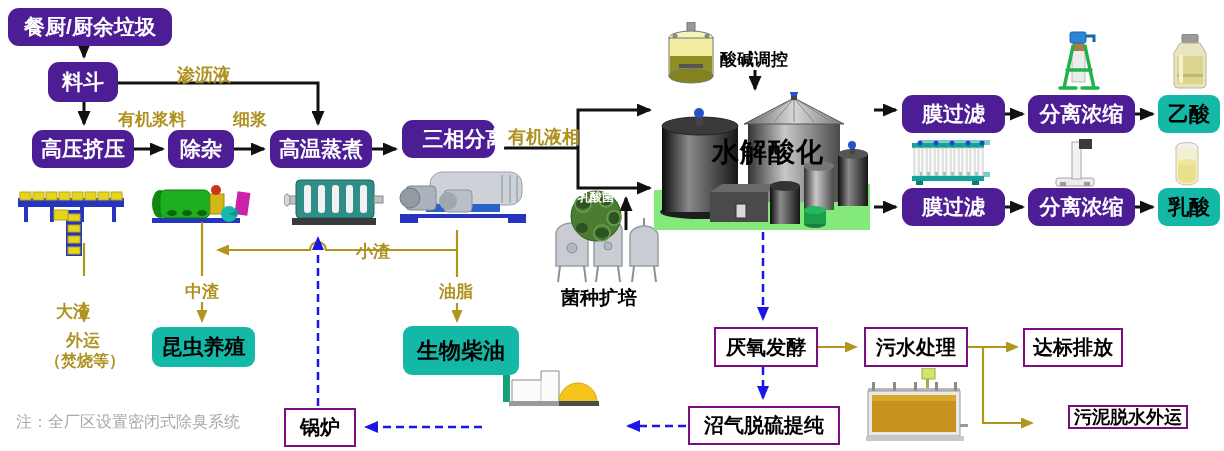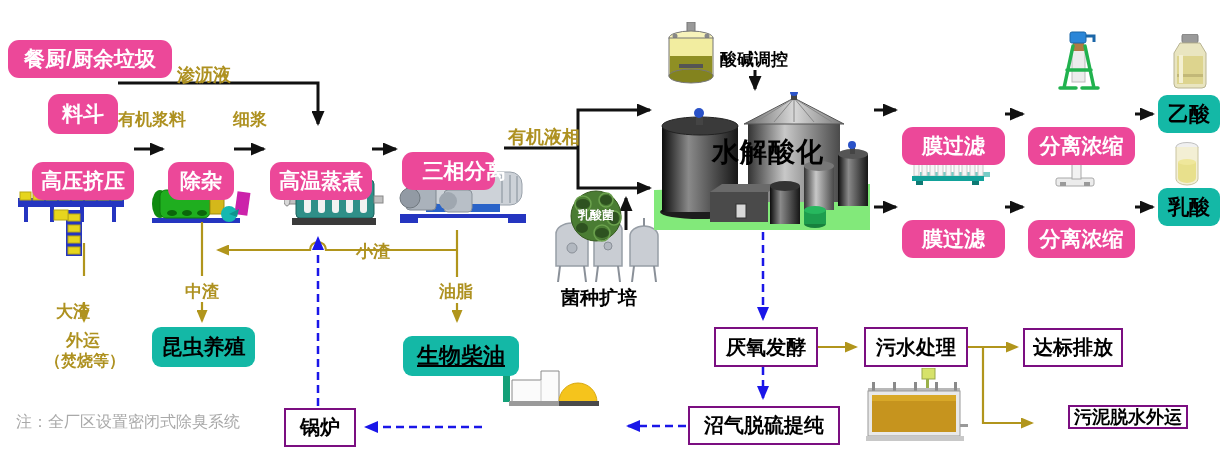--- a/index.html
+++ b/index.html
@@ -2,21 +2,21 @@
 <html><head>
 <meta charset="utf-8">
 <style>
   * { margin:0; padding:0; box-sizing:border-box; }
   html,body { background:#ffffff; }
   body { font-family:"Liberation Sans","DejaVu Sans",sans-serif; }
   #canvas { position:relative; width:1224px; height:451px; background:#fff; overflow:hidden; }
 
   .box { position:absolute; display:flex; align-items:center; justify-content:center;
          font-weight:bold; text-align:center; z-index:3; white-space:nowrap; }
-  .pbox { background:#ec4899; color:#fff; border-radius:11px; font-size:21px;margin-top:32px; }
+  .pbox { background:#4c1d95; color:#fff; border-radius:11px; font-size:21px; }
   .gbox { background:#14b8a6; color:#000; border-radius:9px; font-size:21px; }
   .wbox { background:#fff; border:2.5px solid #7B0E81; border-radius:0; color:#000; font-size:20px; }
 
   .flabel { position:absolute; color:#AE9120; font-weight:bold; font-size:17px; z-index:4; white-space:nowrap; }
   .blabel { position:absolute; color:#000; font-weight:bold; z-index:4; white-space:nowrap; }
   .note   { position:absolute; color:#A9A9A9; font-size:16px; z-index:4; white-space:nowrap; }
 
   svg.layer { position:absolute; left:0; top:0; z-index:2; pointer-events:none; }
   .img { position:absolute; z-index:1; }
   .hydro-title { position:absolute; z-index:4; color:#000; font-weight:bold; font-size:27px; letter-spacing:1px; }
@@ -89,21 +89,21 @@
   <div class="box pbox" style="left:270px;top:130px;width:102px;height:38px;">高温蒸煮</div>
   <div class="box pbox" style="left:402px;top:120px;width:93px;height:38px;padding-left:32px;">三相分离</div>
   <div class="box pbox" style="left:902px;top:95px;width:103px;height:38px;">膜过滤</div>
   <div class="box pbox" style="left:1028px;top:95px;width:107px;height:38px;">分离浓缩</div>
   <div class="box pbox" style="left:902px;top:188px;width:103px;height:38px;">膜过滤</div>
   <div class="box pbox" style="left:1028px;top:188px;width:107px;height:38px;">分离浓缩</div>
 
   <div class="box gbox" style="left:1158px;top:95px;width:62px;height:38px;">乙酸</div>
   <div class="box gbox" style="left:1158px;top:188px;width:62px;height:38px;">乳酸</div>
   <div class="box gbox" style="left:152px;top:327px;width:103px;height:40px;">昆虫养殖</div>
-  <div class="box gbox" style="left:403px;top:336px;width:116px;height:40px;font-size:22px;text-decoration:underline;">生物柴油</div>
+  <div class="box gbox" style="left:403px;top:326px;width:116px;height:49px;font-size:22px;">生物柴油</div>
 
   <div class="box wbox" style="left:284px;top:408px;width:72px;height:39px;">锅炉</div>
   <div class="box wbox" style="left:688px;top:406px;width:152px;height:39px;">沼气脱硫提纯</div>
   <div class="box wbox" style="left:714px;top:327px;width:104px;height:40px;">厌氧发酵</div>
   <div class="box wbox" style="left:864px;top:327px;width:104px;height:40px;">污水处理</div>
   <div class="box wbox" style="left:1023px;top:328px;width:100px;height:39px;">达标排放</div>
   <div class="box wbox" style="left:1036px;top:405px;width:120px;height:24px;font-size:18px;margin-left:32px;">污泥脱水外运</div>
 
   <div class="flabel" style="left:177px;top:63px;font-size:18px;">渗沥液</div>
   <div class="flabel" style="left:118px;top:108px;">有机浆料</div>
@@ -112,21 +112,21 @@
   <div class="flabel" style="left:56px;top:280px;margin-top:20px;">大渣</div>
   <div class="flabel" style="left:66px;top:329px;">外运</div>
   <div class="flabel" style="left:45px;top:351px;font-size:16px;">（焚烧等）</div>
   <div class="flabel" style="left:185px;top:280px;">中渣</div>
   <div class="flabel" style="left:356px;top:240px;">小渣</div>
   <div class="flabel" style="left:439px;top:280px;">油脂</div>
 
   <div class="blabel" style="left:720px;top:48px;font-size:17px;">酸碱调控</div>
   <div class="blabel" style="left:561px;top:285px;font-size:19px;">菌种扩培</div>
   <div class="hydro-title" style="left:712px;top:134px;">水解酸化</div>
-  <div class="bacteria-label" style="left:572px;top:207px;width:48px;">乳酸菌</div>
+  <div class="bacteria-label" style="left:572px;top:189px;width:48px;">乳酸菌</div>
 
   <div class="note" style="left:16px;top:412px;">注：全厂区设置密闭式除臭系统</div>
 
   <svg class="img" style="left:14px;top:184px;" width="132" height="80" viewBox="0 0 132 80">
     <rect x="4" y="14" width="106" height="9" fill="#2535C0"></rect>
     <g fill="#E6D51E" stroke="#B8A815" stroke-width="1">
       <rect x="6" y="8" width="11" height="8"></rect>
         <rect x="19" y="8" width="11" height="8"></rect>
         <rect x="32" y="8" width="11" height="8"></rect>
       <rect x="45" y="8" width="11" height="8"></rect>

